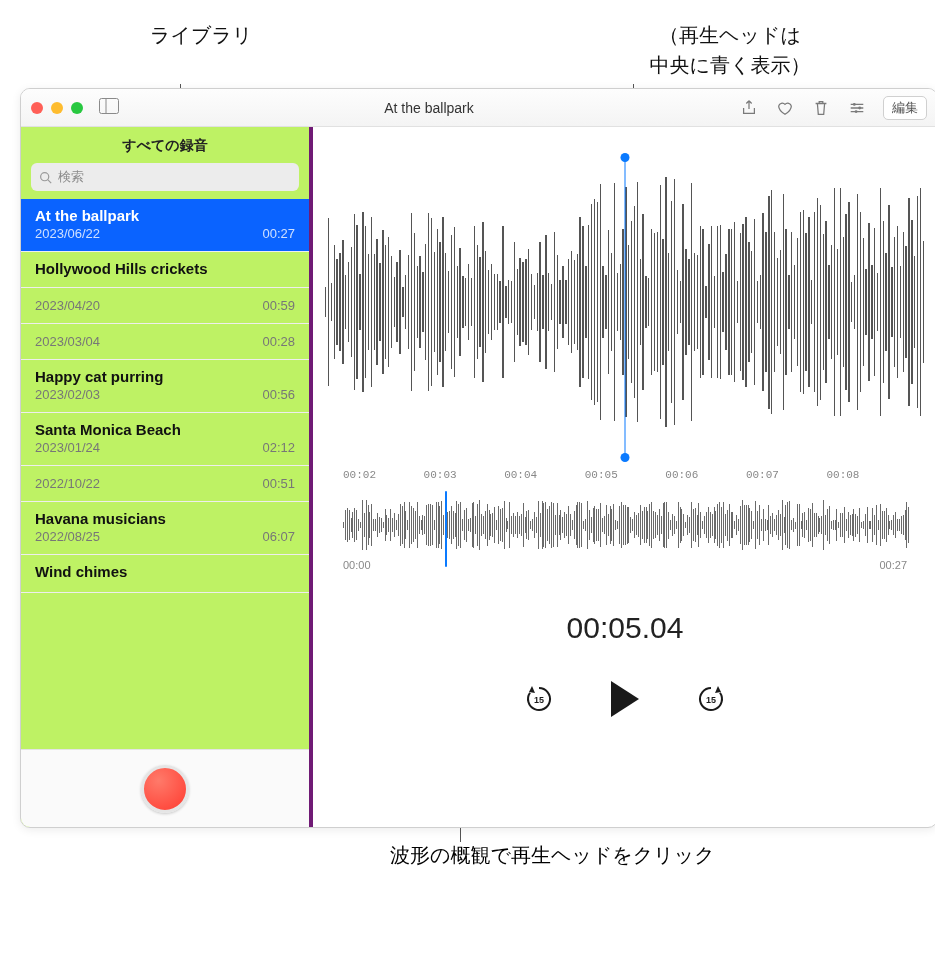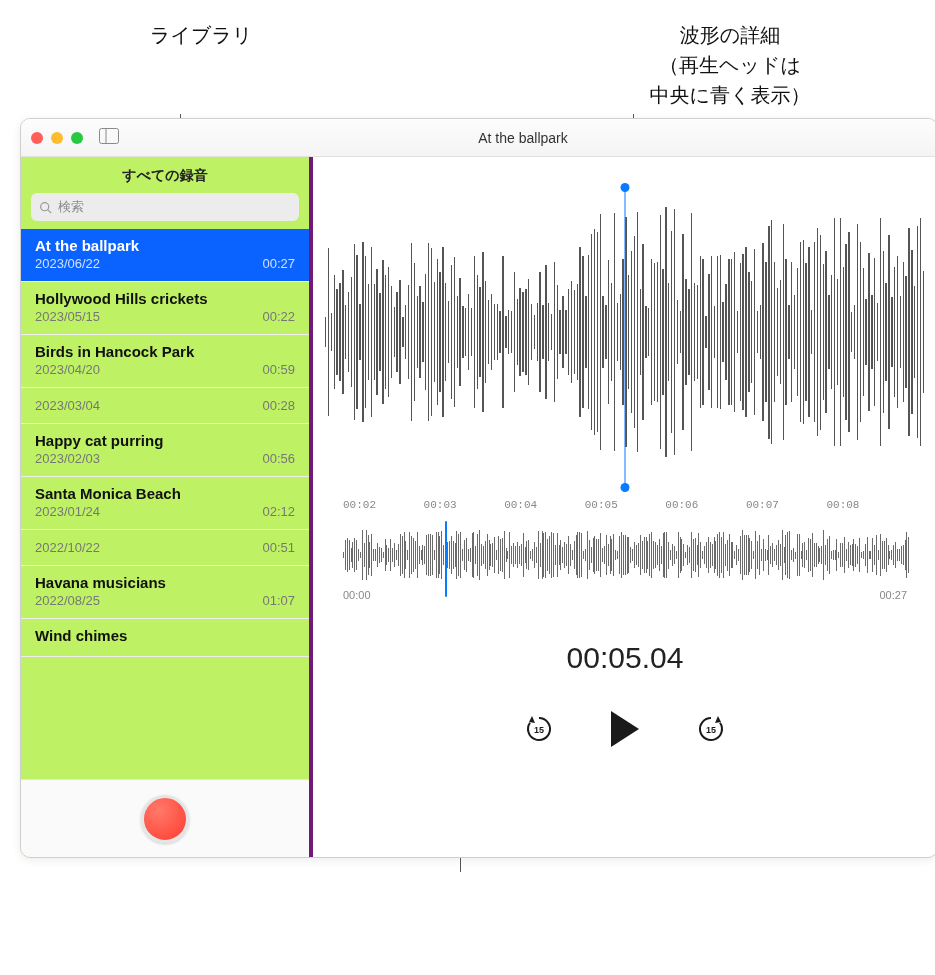--- a/index.html
+++ b/index.html
@@ -63,21 +63,20 @@
   .play-btn { width: 0; height: 0; border-left: 28px solid #1a1a1a; border-top: 18px solid transparent; border-bottom: 18px solid transparent; }
 
   .callout-line-vert { position: absolute; width: 1px; background: #555; }
 </style>
 </head>
 <body>
 
 <div class="callout callout-top">
   <div class="left">ライブラリ</div>
   <div class="right">
-    <div>波形の詳細</div>
     <div>（再生ヘッドは</div>
     <div>中央に青く表示）</div>
   </div>
 </div>
 
 <div style="position:relative;">
 
   <div class="callout-line-vert" style="left:160px; top:-4px; height:46px;"></div>
   <div class="callout-line-vert" style="left:613px; top:-4px; height:50px;"></div>
   <div class="callout-line-vert" style="left:440px; top:520px; height:234px;"></div>
@@ -90,20 +89,46 @@
         <div class="tl yel"></div>
         <div class="tl grn"></div>
       </div>
       <div class="sidebar-toggle">
         <svg width="20" height="16" viewBox="0 0 20 16">
             <rect x="0.5" y="0.5" width="19" height="15" rx="2" fill="none" stroke="#8a8a8a"></rect>
             <line x1="7" y1="0" x2="7" y2="16" stroke="#8a8a8a"></line>
           </svg>
       </div>
       <div class="title">At the ballpark</div>
+      <div class="toolbar-right">
+        <div class="icon">
+          <svg viewBox="0 0 20 20" width="18" height="18">
+              <path d="M10 2v9M10 2l-3 3M10 2l3 3M4 10v6h12v-6" fill="none" stroke="#7a7a7a" stroke-width="1.4"></path>
+            </svg>
+        </div>
+        <div class="icon">
+          <svg viewBox="0 0 20 20" width="18" height="18">
+              <path d="M10 17s-7-4.5-7-9a4 4 0 017-2 4 4 0 017 2c0 4.5-7 9-7 9z" fill="none" stroke="#7a7a7a" stroke-width="1.4"></path>
+            </svg>
+        </div>
+        <div class="icon">
+          <svg viewBox="0 0 20 20" width="18" height="18">
+              <path d="M4 5h12M8 5V3h4v2M6 5l1 12h6l1-12" fill="none" stroke="#7a7a7a" stroke-width="1.4"></path>
+            </svg>
+        </div>
+        <div class="icon">
+          <svg viewBox="0 0 20 20" width="18" height="18">
+              <path d="M3 6h14M3 10h14M3 14h14" stroke="#7a7a7a" stroke-width="1.4"></path>
+              <circle cx="7" cy="6" r="1.6" fill="#7a7a7a"></circle>
+              <circle cx="13" cy="10" r="1.6" fill="#7a7a7a"></circle>
+              <circle cx="9" cy="14" r="1.6" fill="#7a7a7a"></circle>
+            </svg>
+        </div>
+        <div class="edit-btn">編集</div>
+      </div>
     </div>
 
     <div class="body">
       <div class="sidebar">
         <div class="sidebar-header">すべての録音</div>
         <div class="search">
           <svg width="13" height="13" viewBox="0 0 16 16">
               <circle cx="7" cy="7" r="5" fill="none" stroke="#9a9a9a" stroke-width="1.5"></circle>
               <line x1="11" y1="11" x2="15" y2="15" stroke="#9a9a9a" stroke-width="1.5"></line>
             </svg>
@@ -112,27 +137,22 @@
         <div class="list" id="rec-list">
             <div class="item selected">
               <div class="name">At the ballpark</div>
               <div class="row2">
                 <span>2023/06/22</span>
                 <span>00:27</span>
               </div>
             </div>
             <div class="item">
               <div class="name">Hollywood Hills crickets</div>
-              <div class="row2">
-                <span>2023/05/15</span>
-                <span>00:22</span>
-              </div>
             </div>
             <div class="item">
-              <div class="name">Birds in Hancock Park</div>
               <div class="row2">
                 <span>2023/04/20</span>
                 <span>00:59</span>
               </div>
             </div>
             <div class="item">
               <div class="row2">
                 <span>2023/03/04</span>
                 <span>00:28</span>
               </div>
@@ -154,21 +174,21 @@
             <div class="item">
               <div class="row2">
                 <span>2022/10/22</span>
                 <span>00:51</span>
               </div>
             </div>
             <div class="item">
               <div class="name">Havana musicians</div>
               <div class="row2">
                 <span>2022/08/25</span>
-                <span>01:07</span>
+                <span>06:07</span>
               </div>
             </div>
             <div class="item">
               <div class="name">Wind chimes</div>
               <div class="row2">
                 <span></span>
                 <span></span>
               </div>
             </div>
           </div>
@@ -738,13 +758,14 @@
             </svg>
           </div>
         </div>
       </div>
     </div>
 
   </div>
 </div>
 
 <div class="callout-bottom-wrap">
+  <div>波形の概観で再生ヘッドをクリック</div>
 </div>
 
 </body></html>

